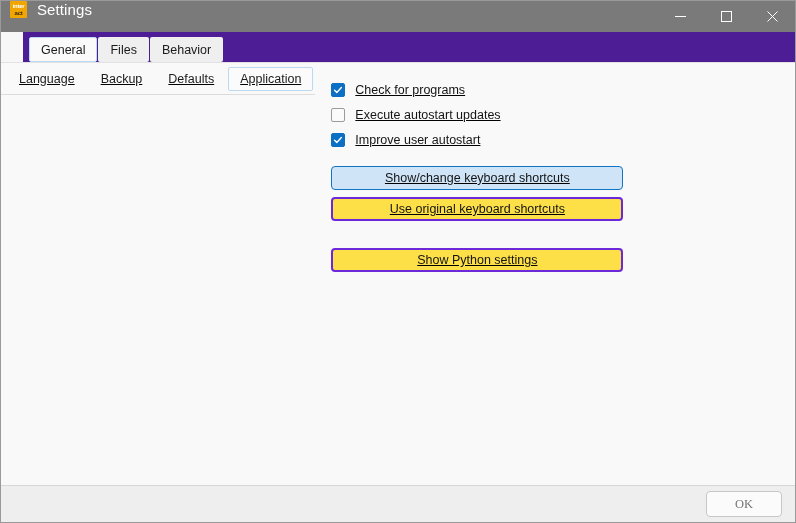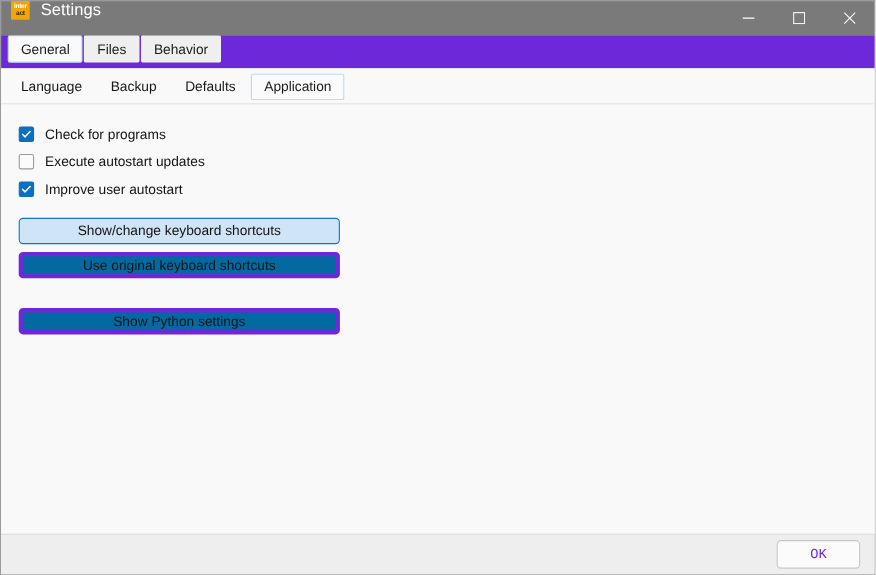--- a/index.html
+++ b/index.html
@@ -77,24 +77,26 @@
     align-items: center;
     justify-content: center;
     color: #ffffff;
   }
   .win-btn svg { display: block; }
 
   
   .outer-tabs {
     height: 30px;
     min-height: 30px;
-    background: #6d28d9;
-    display: flex;
+    background: #4c1d95;
+    display: flex;
+    align-items: flex-end;
     padding-left: 6px;
     box-sizing: border-box;
+    margin-left: 22px;
   }
   .otab {
     height: 25px;
     padding: 0 11px;
     display: flex;
     align-items: center;
     justify-content: center;
     font-size: 12.5px;
     color: #1a1a1a;
     background: #efefef;
@@ -107,22 +109,23 @@
     background: #fafafa;
     border: 1px solid #bcd9f2;
   }
 
   
   .inner-panel {
     flex: 1;
     background: #f9f9f9;
     border-top: 1px solid #e2e2e2;
     display: flex;
-    flex-direction: column;
+    flex-direction: row;
     min-height: 0;
+    text-decoration: underline;
   }
   .inner-tabs {
     height: 32px;
     min-height: 32px;
     display: flex;
     align-items: center;
     padding-left: 6px;
     box-sizing: border-box;
     background: #f9f9f9;
     border-bottom: 1px solid #dcdcdc;
@@ -183,23 +186,23 @@
   .cbox svg { display: block; }
   .check-label {
     font-size: 12.5px;
     color: #141414;
   }
 
   .btn-wide {
     width: 292px;
     height: 24px;
     box-sizing: border-box;
-    border: 4px solid #6d28d9;
+    border: 2px solid #6d28d9;
     border-radius: 4px;
-    background: #0369a1;
+    background: #fde047;
     font-size: 12.5px;
     color: #141414;
     display: flex;
     align-items: center;
     justify-content: center;
     font-family: "Liberation Sans", sans-serif;
     padding: 0;
   }
   .btn-wide.primary {
     background: #cfe4f7;
@@ -222,25 +225,25 @@
     box-sizing: border-box;
   }
   .btn-foot {
     width: 76px;
     height: 24px;
     box-sizing: border-box;
     border: 1px solid #c7c7c7;
     border-radius: 4px;
     background: #fbfbfb;
     font-size: 12.5px;
-    color: #6d28d9;
-    display: flex;
-    align-items: center;
-    justify-content: center;
-    font-family: Liberation Mono, monospace;
+    color: #737373;
+    display: flex;
+    align-items: center;
+    justify-content: center;
+    font-family: Liberation Serif, serif;
     margin-left: 8px;
     padding: 12px;
   }
 </style>
 </head>
 <body>
 
 <div class="window">
 
   <div class="titlebar">

